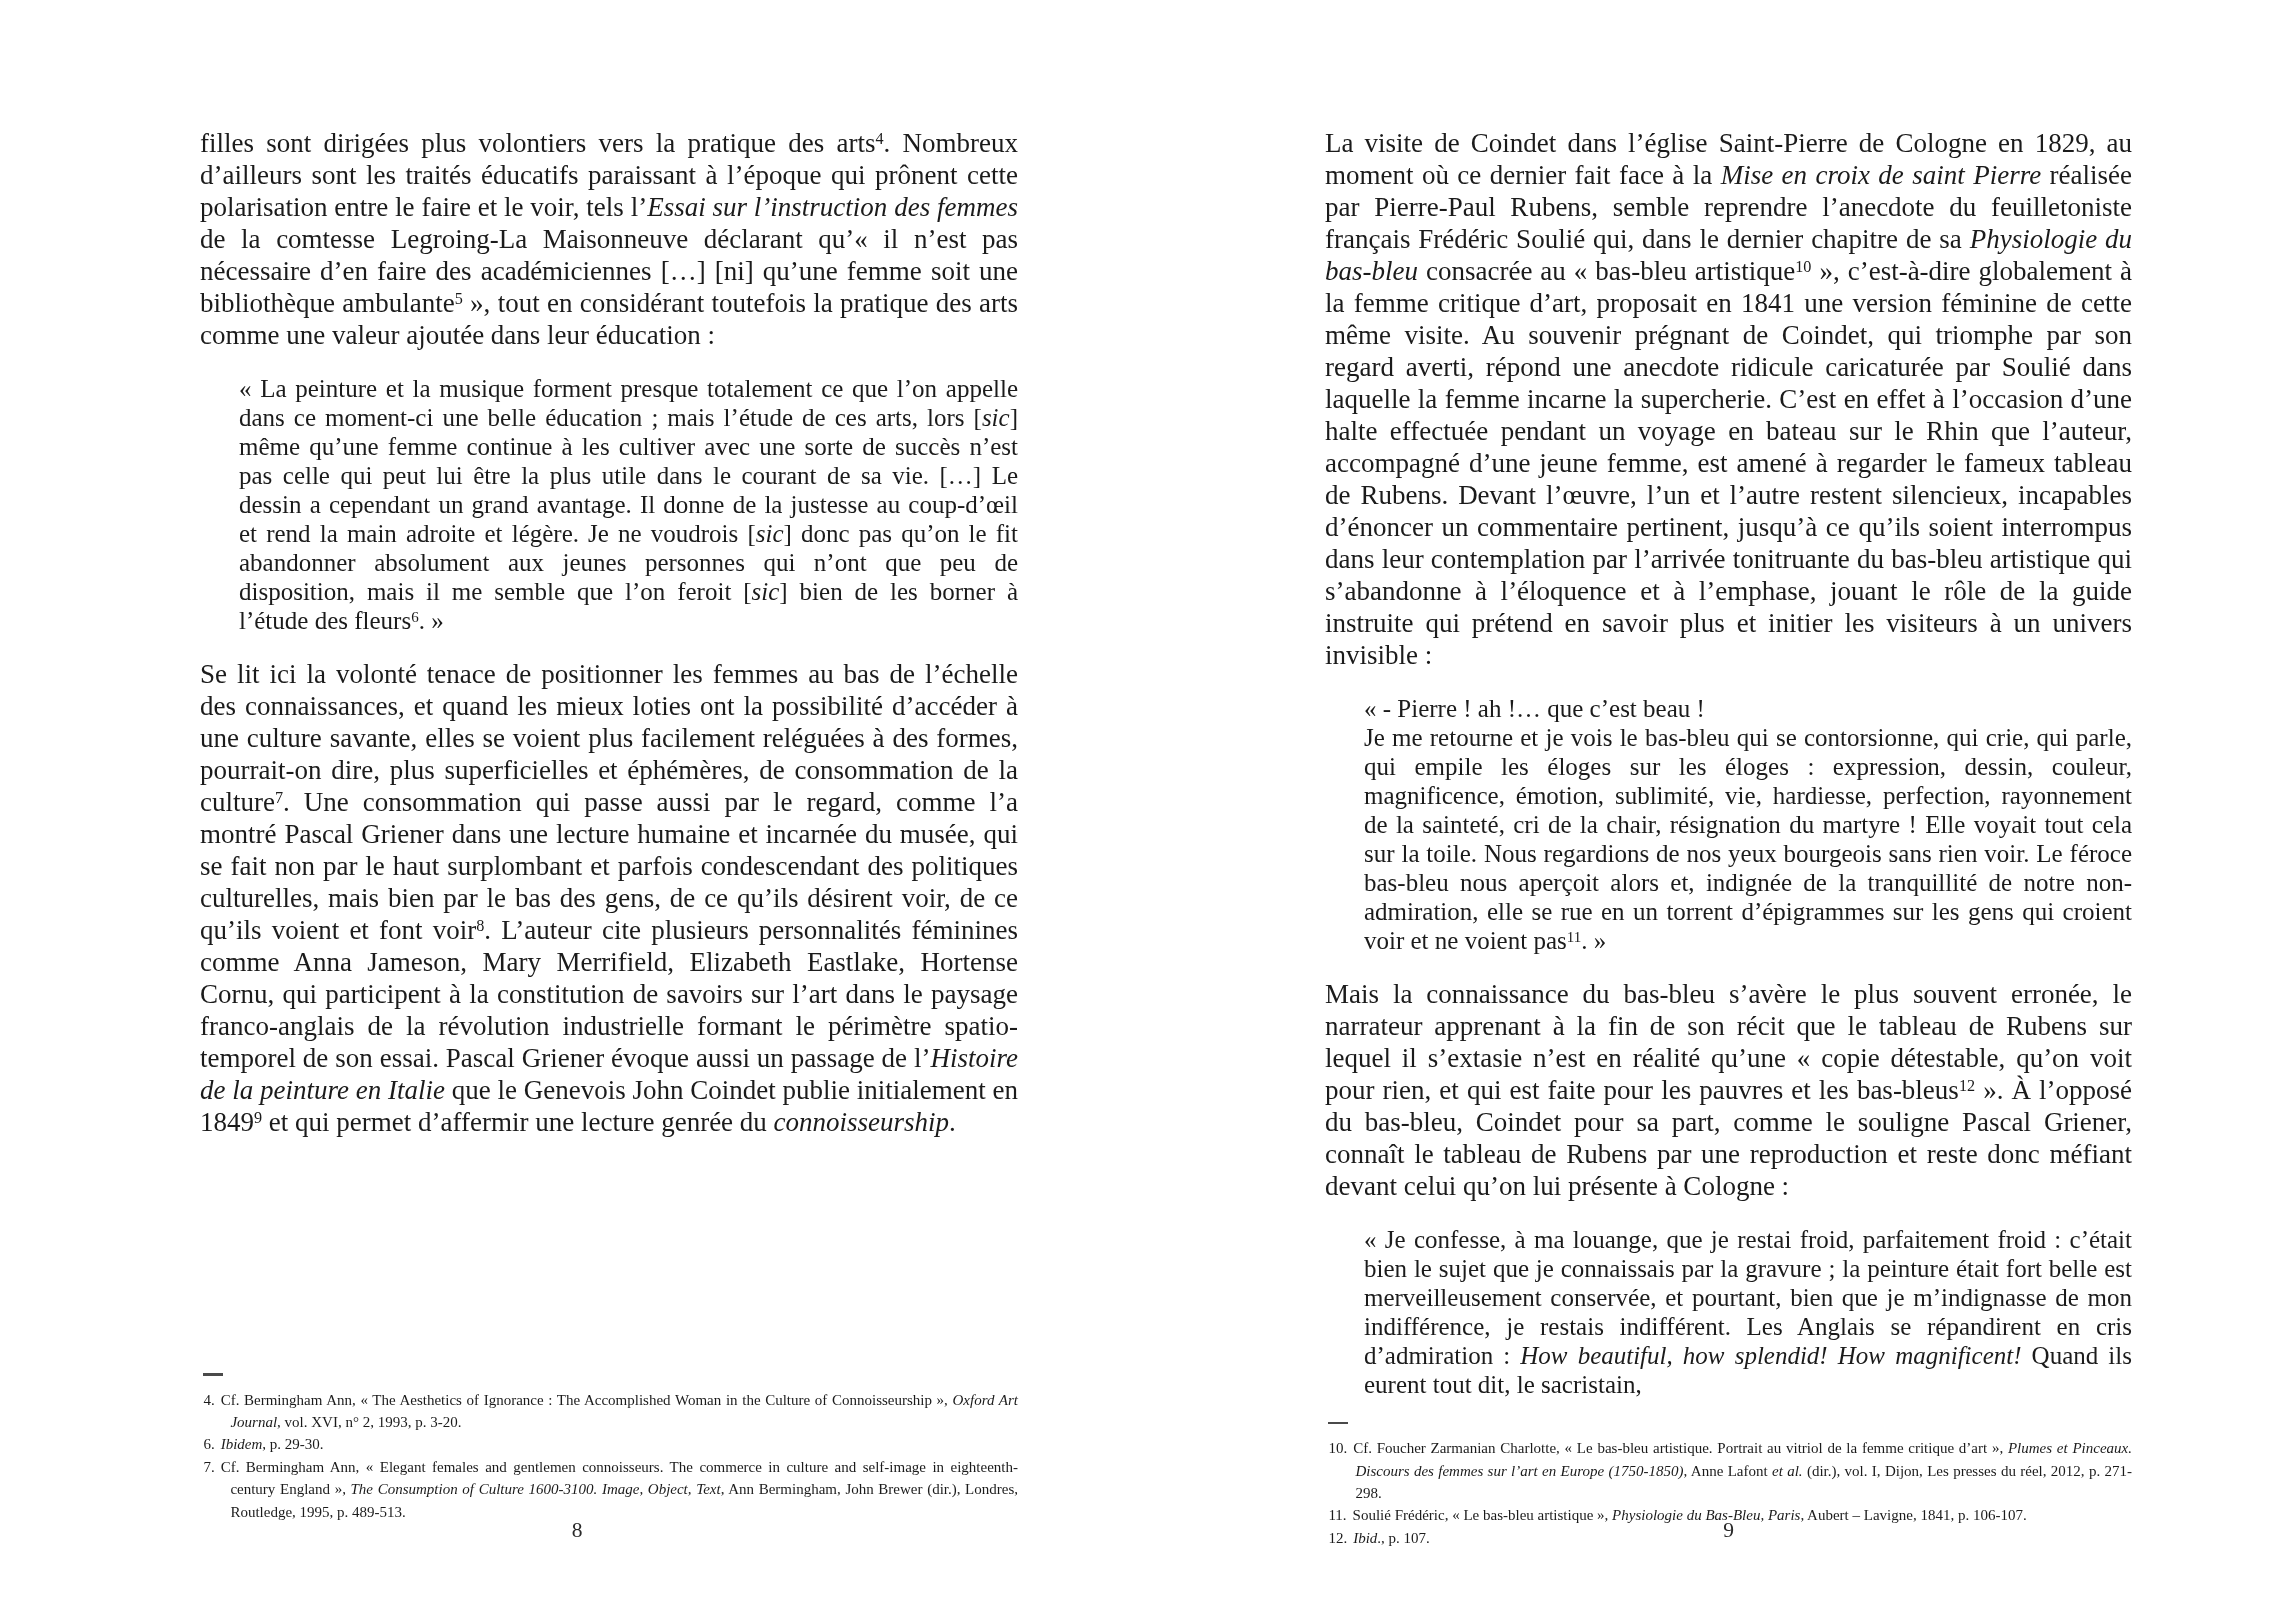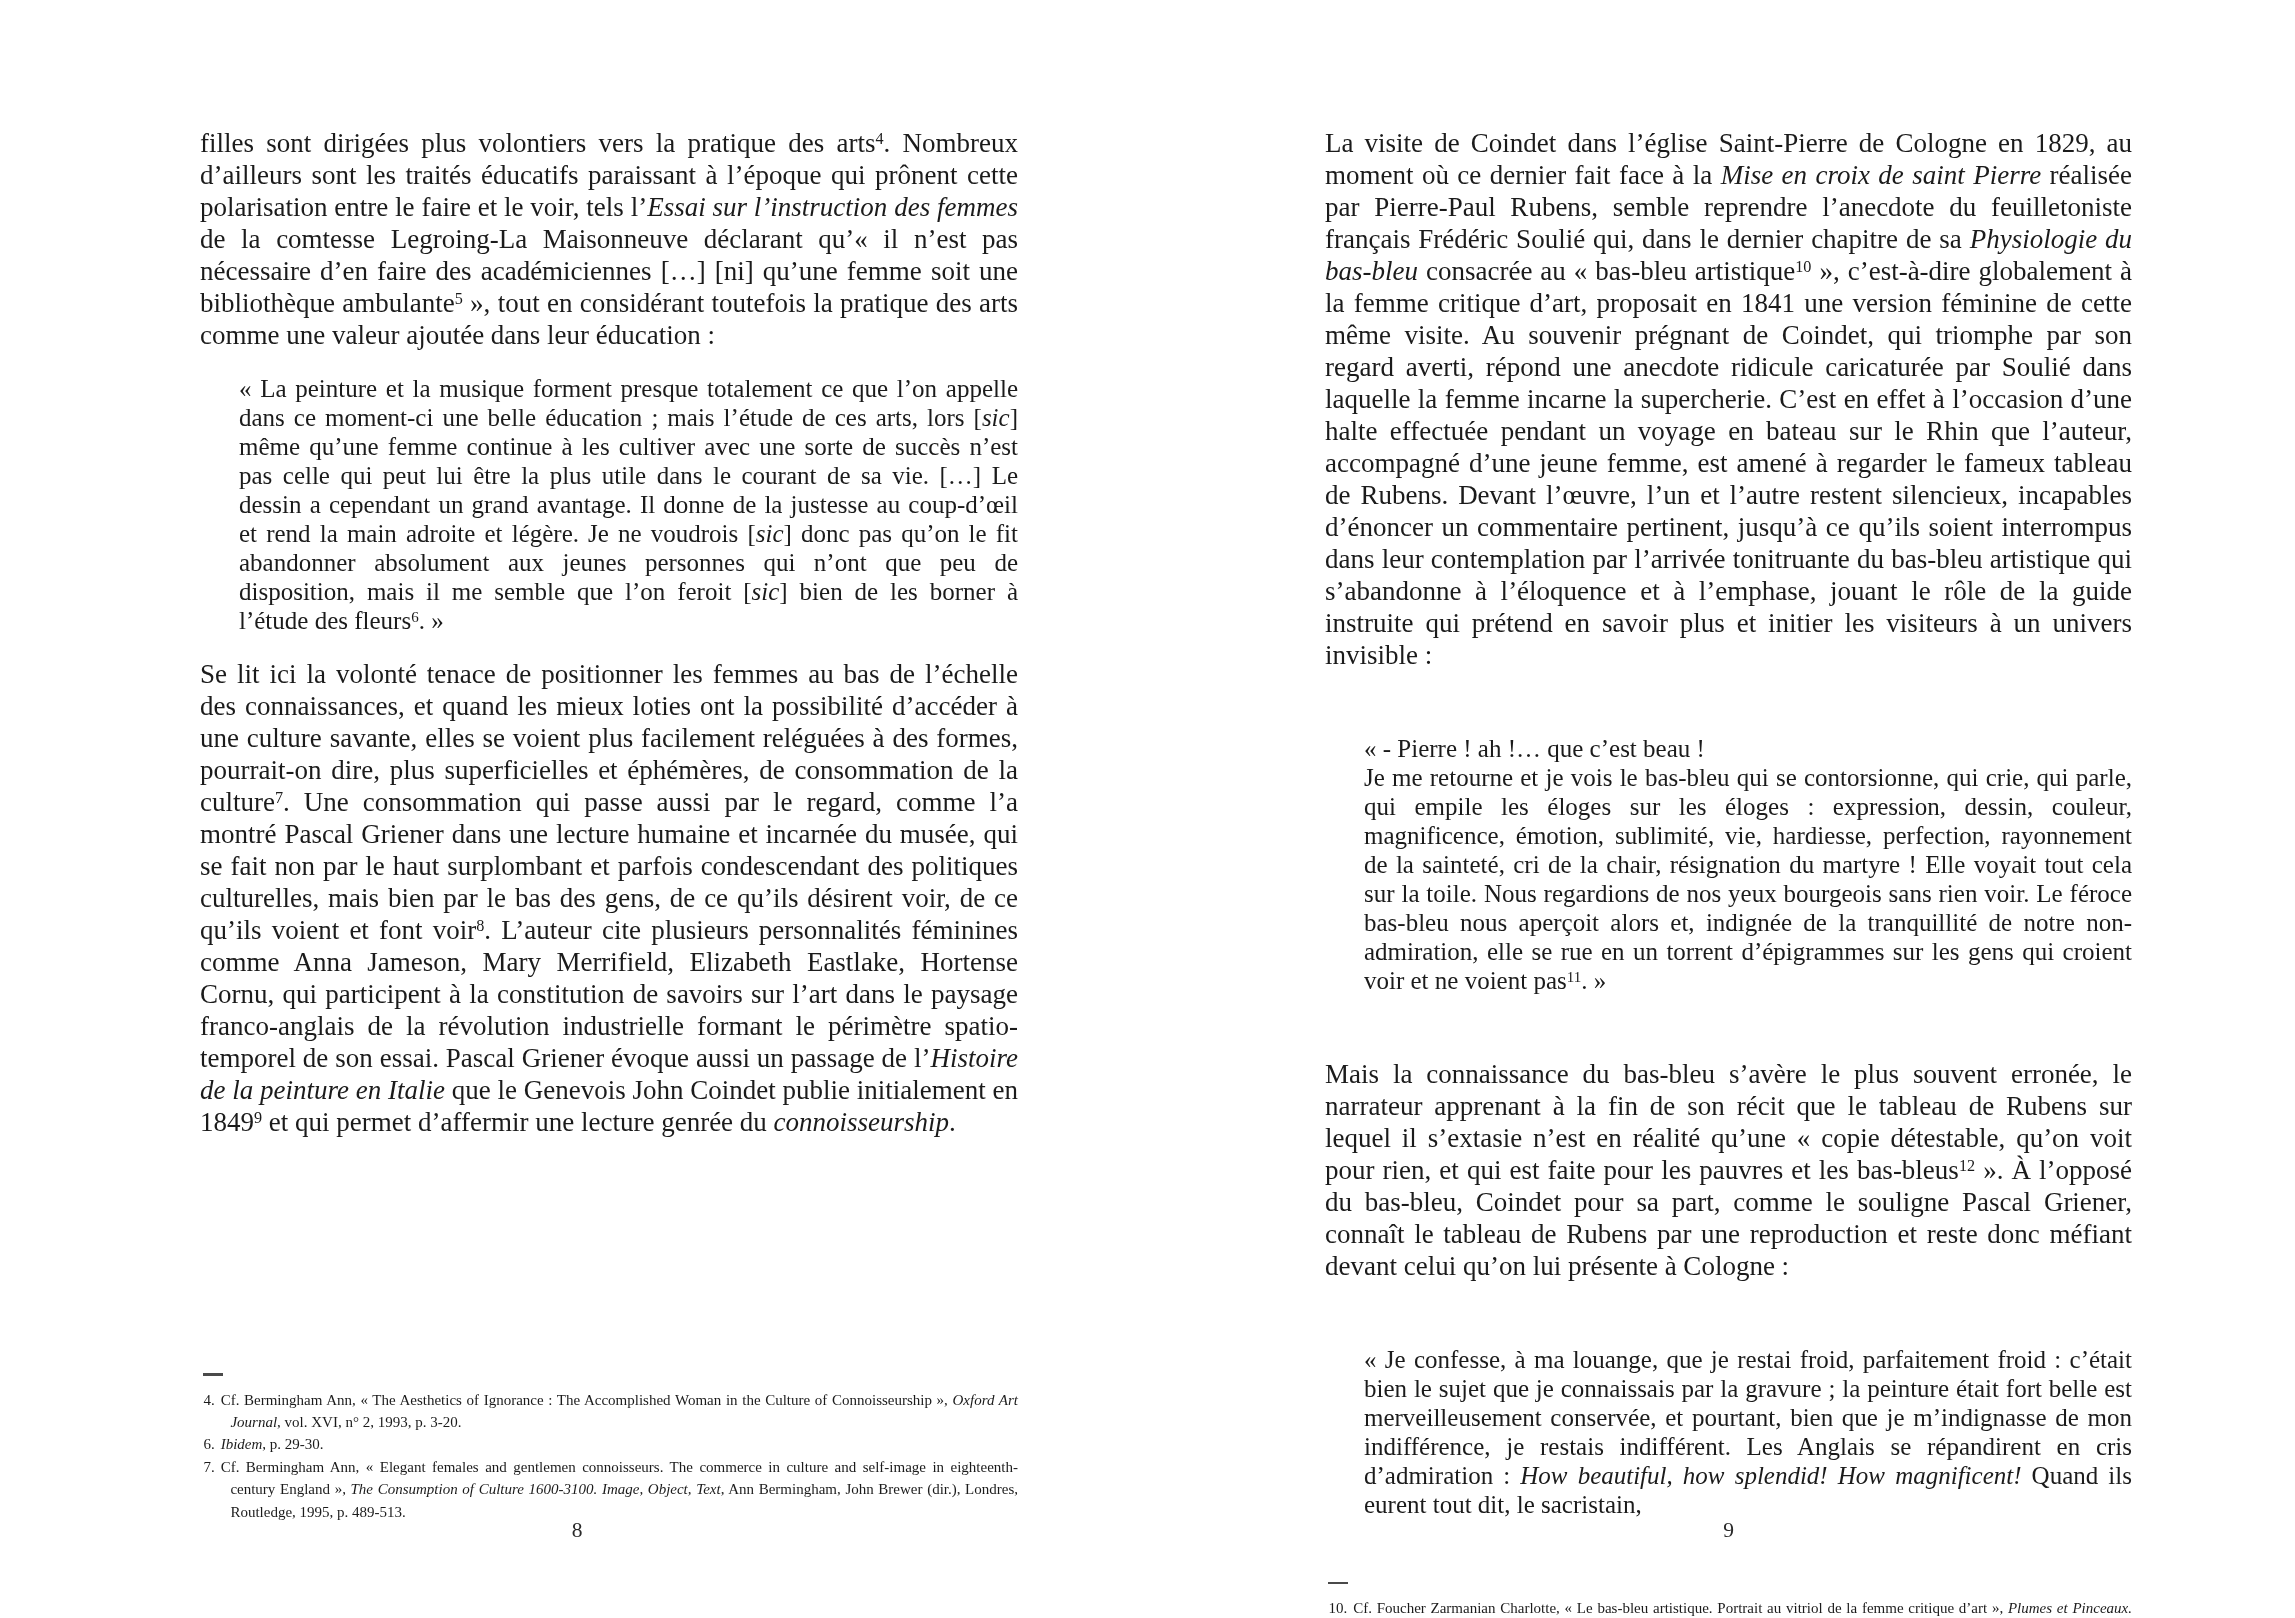--- a/index.html
+++ b/index.html
@@ -17,21 +17,21 @@
     overflow: hidden;
   }
   .page-col {
     position: absolute;
     top: 127px;
     display: flex;
     flex-direction: column;
     height: 1396px;
   }
   #page-left  { left: 160px;  width: 818px; margin-left: 40px; }
-  #page-right { left: 1325px; width: 807px; gap: 40px; }
+  #page-right { left: 1325px; width: 807px; }
 
   .body-para {
     font-size: 27px;
     line-height: 32px;
     text-align: justify;
     margin: 0;
   }
   .block-quote {
     font-size: 25px;
     line-height: 29px;

